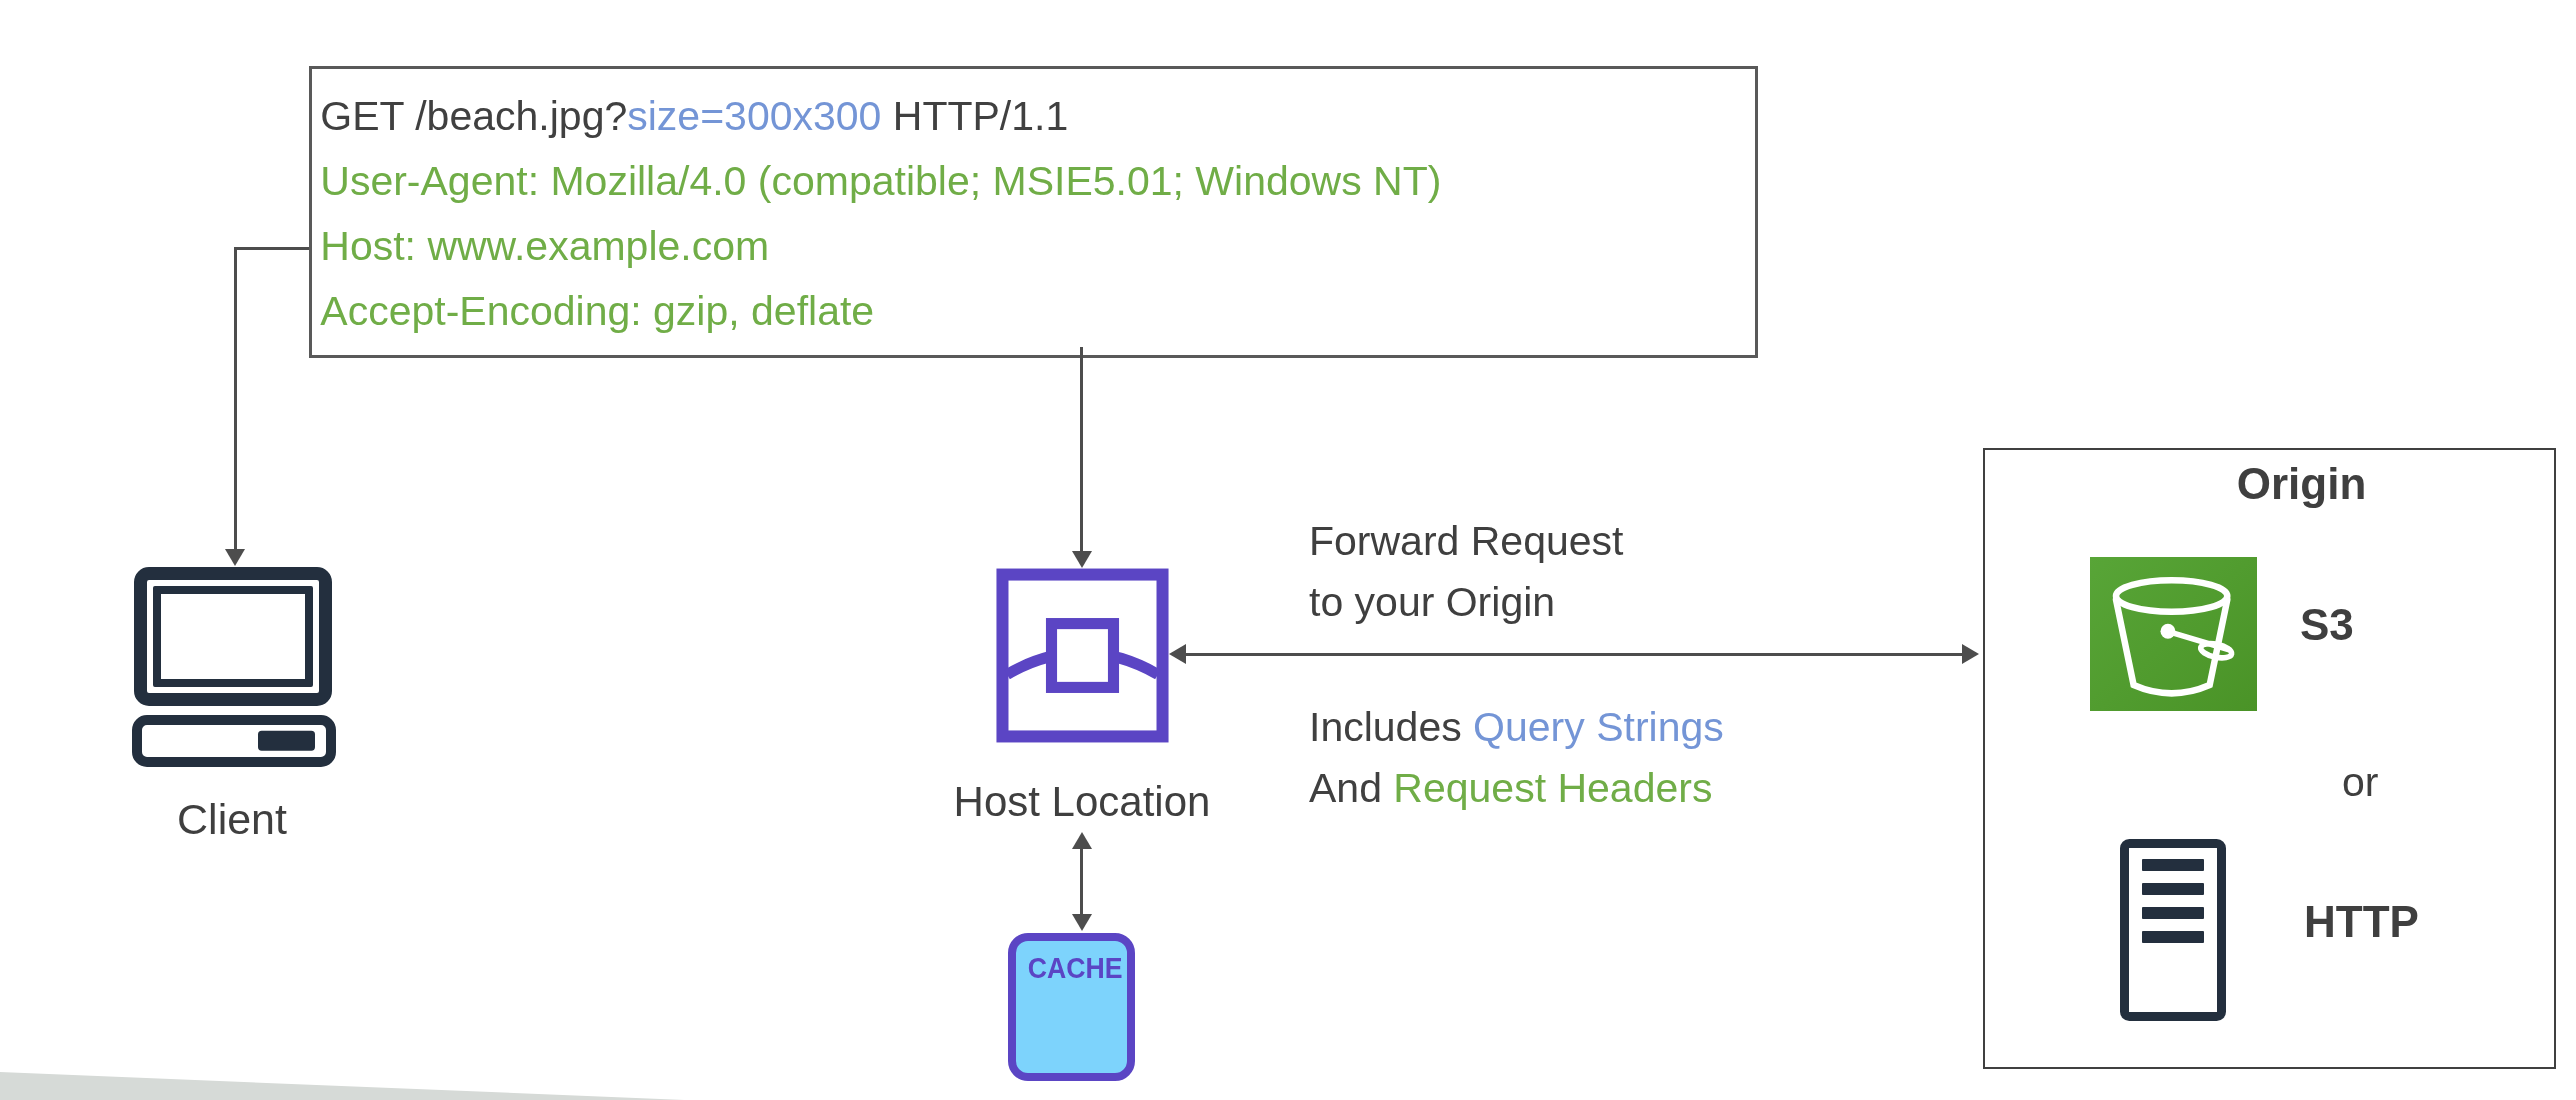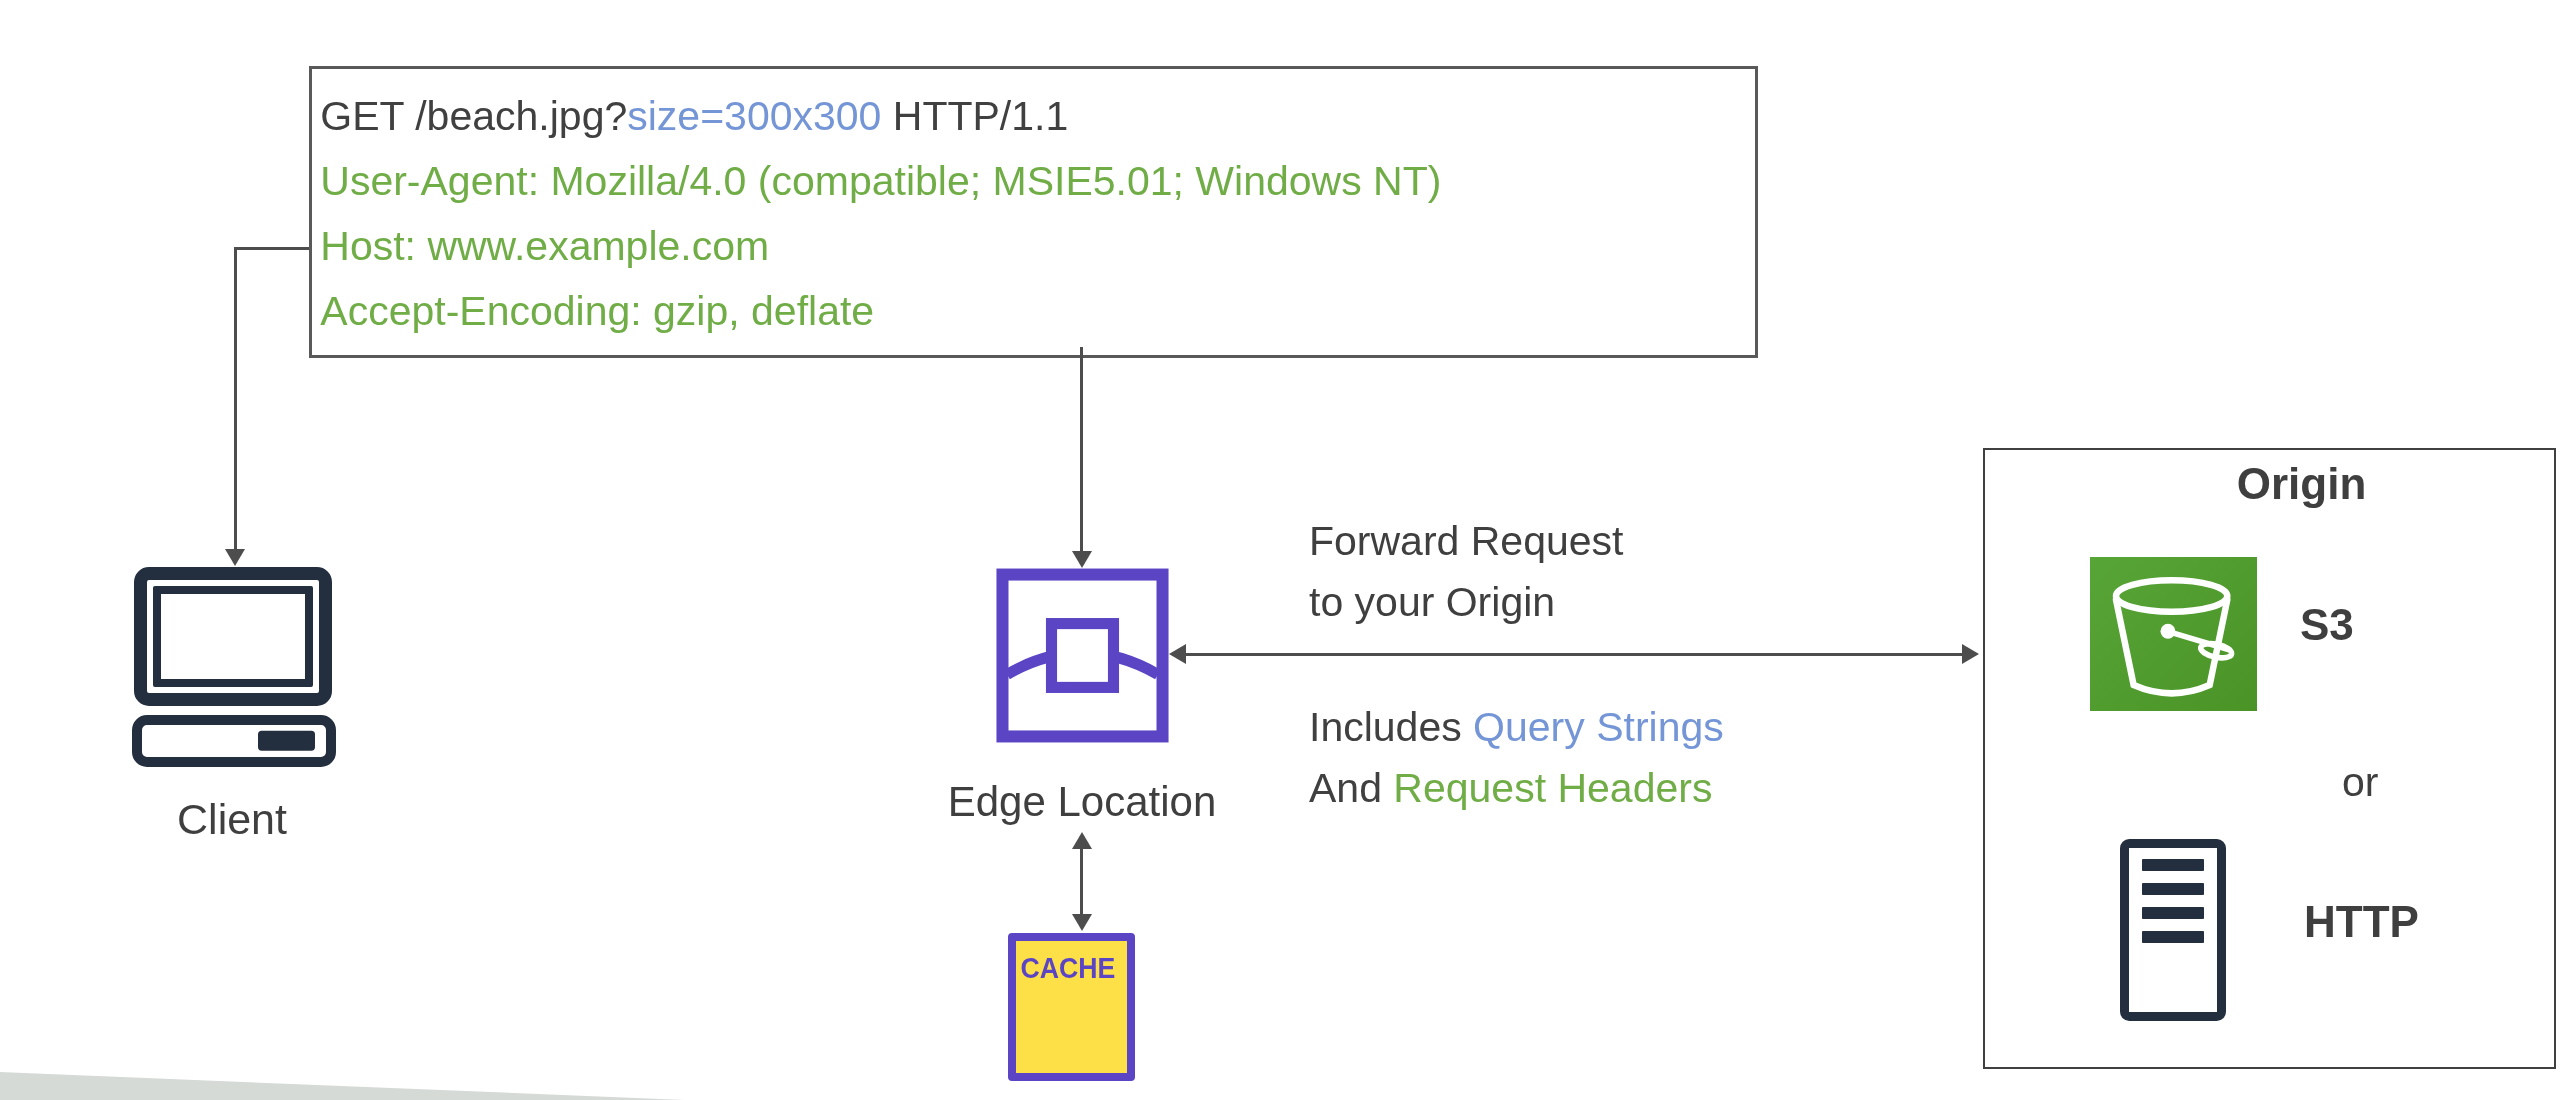--- a/index.html
+++ b/index.html
@@ -70,22 +70,22 @@
 
   
   .label { font-size: 43px; color: #3f3f3f; text-align: center; }
 
   
   .ann { font-size: 41px; line-height: 61px; white-space: nowrap; }
 
   
   .cache-box {
     left: 1008px; top: 933px; width: 127px; height: 148px;
-    border: 8.3px solid #5b45c4; border-radius: 4px; background: #fde047;
-    box-sizing: border-box; text-align: left;
+    border: 8.3px solid #5b45c4; border-radius: 20px; background: #7dd3fc;
+    box-sizing: border-box; text-align: right;
   }
   .cache-text {
     margin-top: 11px; font-size: 29px; font-weight: 600; color: #5b45c4;
     letter-spacing: 0px; transform: scaleX(0.92); transform-origin: center;
   }
 
   
   .origin-box {
     left: 1983px; top: 448px; width: 573px; height: 621px;
     border: 2.8px solid #404040; background: #ffffff; box-sizing: border-box;
@@ -138,21 +138,21 @@
   <div class="abs client-base">
     <div class="client-key"></div>
   </div>
   <div class="abs label" style="left:93px; top:795px; width:278px;">Client</div>
 
   <svg class="abs" style="left:996px; top:568px;" width="173" height="175" viewBox="0 0 187 189">
     <rect x="7" y="7" width="173" height="175" fill="none" stroke="#5b45c4" stroke-width="13"></rect>
     <path d="M 12 115 Q 93 68 175 115" fill="none" stroke="#5b45c4" stroke-width="12"></path>
     <rect x="60" y="60" width="67" height="69" fill="#ffffff" stroke="#5b45c4" stroke-width="12"></rect>
   </svg>
-  <div class="abs label" style="left:878px; top:778px; width:408px; font-size:42px;">Edge Location</div>
+  <div class="abs label" style="left:878px; top:778px; width:408px; font-size:42px;">Host Location</div>
 
   <div class="abs arrow-left" style="left:1169px; top:644px;"></div>
   <div class="abs line" style="left:1185px; top:653px; width:778px; height:2.8px;"></div>
   <div class="abs arrow-right" style="left:1962px; top:644px;"></div>
 
   <div class="abs ann" style="left:1309px; top:511px;">
     <div>Forward Request</div>
     <div>to your Origin</div>
   </div>
   <div class="abs ann" style="left:1309px; top:697px;">

